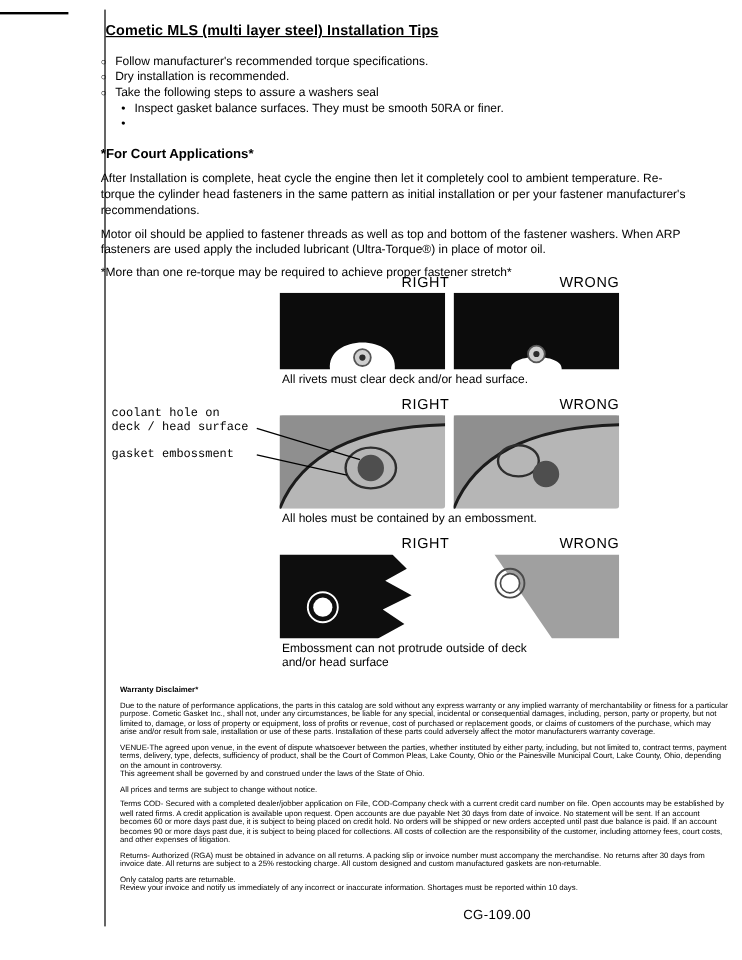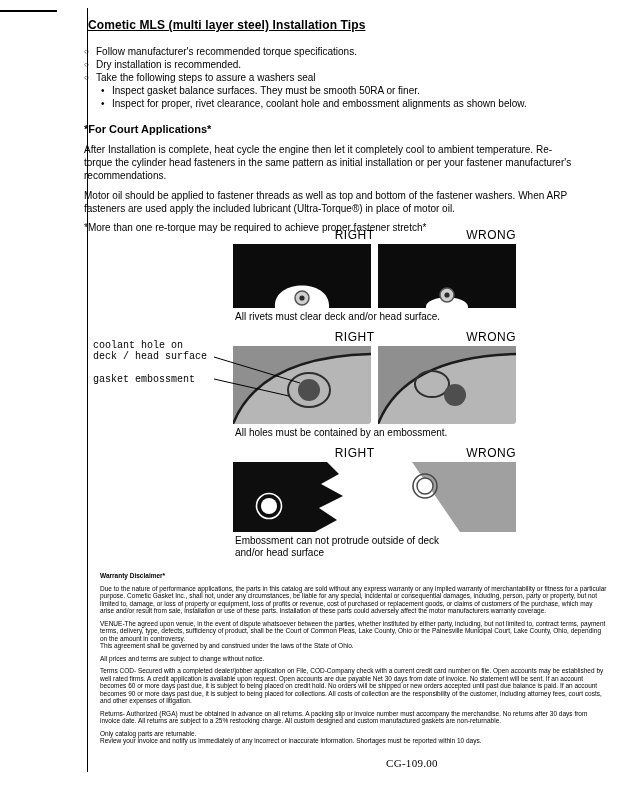--- a/index.html
+++ b/index.html
@@ -35,21 +35,21 @@
   .fig-caption.last { margin-bottom:0; line-height:12px; }
 
   .ann { position:absolute; left:-140px; width:120px; text-align:left; font-size:10px; line-height:11px;font-family:Liberation Mono, monospace; }
   .ann-overlay { position:absolute; left:-140px; top:100px; z-index:5; pointer-events:none; }
 
   .warranty { position:absolute; left:100px; top:572px; width:507px; font-size:6.5px; line-height:7.5px; }
   .warranty-heading { font-weight:bold; margin-bottom:5px; }
   .warranty p { margin:0 0 5px 0; }
   .warranty p.tight { margin-bottom:0; }
 
-  .footer { position:absolute; left:386px; top:757px; font-size:11px; letter-spacing:0.3px;font-family:Liberation Serif, serif; }
+  .footer { position:absolute; left:386px; top:757px; font-size:11px; letter-spacing:0.3px; }
 </style>
 </head>
 <body>
 
 <div class="page">
 
   <div class="crop-mark"></div>
   <div class="left-rule"></div>
 
   <div class="content">
@@ -67,21 +67,20 @@
       <div class="bullet">
         <span class="marker">○</span>
         <span>Take the following steps to assure a washers seal</span>
       </div>
       <div class="bullet sub">
         <span class="marker">•</span>
         <span>Inspect gasket balance surfaces.  They must be smooth 50RA or finer.</span>
       </div>
       <div class="bullet sub">
         <span class="marker">•</span>
-        <span>Inspect for proper, rivet clearance, coolant hole and embossment alignments as shown below.</span>
       </div>
     </div>
 
     <div class="diesel-heading">*For Court Applications*</div>
     <p class="para">After Installation is complete, heat cycle the engine then let it completely cool to ambient temperature. Re-torque the cylinder head fasteners in the same pattern as initial installation or per your fastener manufacturer's recommendations.</p>
     <p class="para">Motor oil should be applied to fastener threads as well as top and bottom of the fastener washers. When ARP fasteners are used apply the included lubricant (Ultra-Torque®) in place of motor oil.</p>
     <p class="note">*More than one re-torque may be required to achieve proper fastener stretch*</p>
   </div>
 
   <div class="figures">

